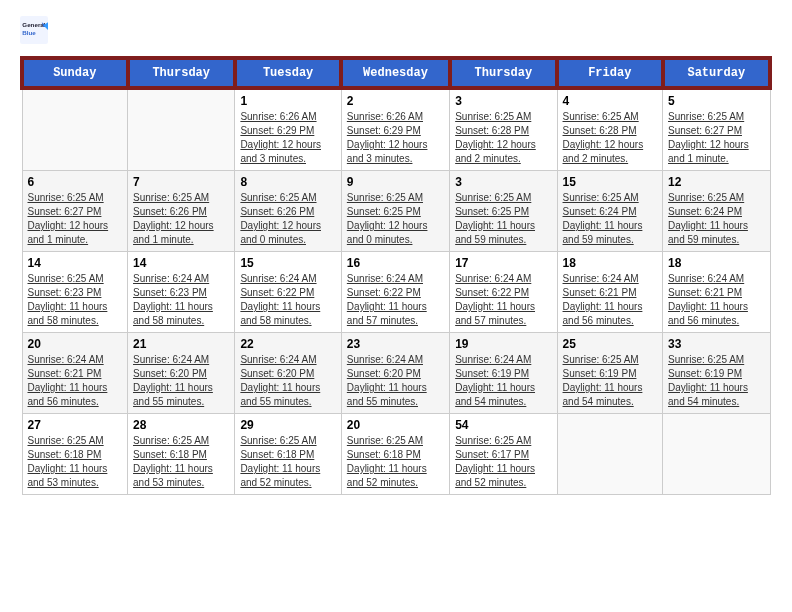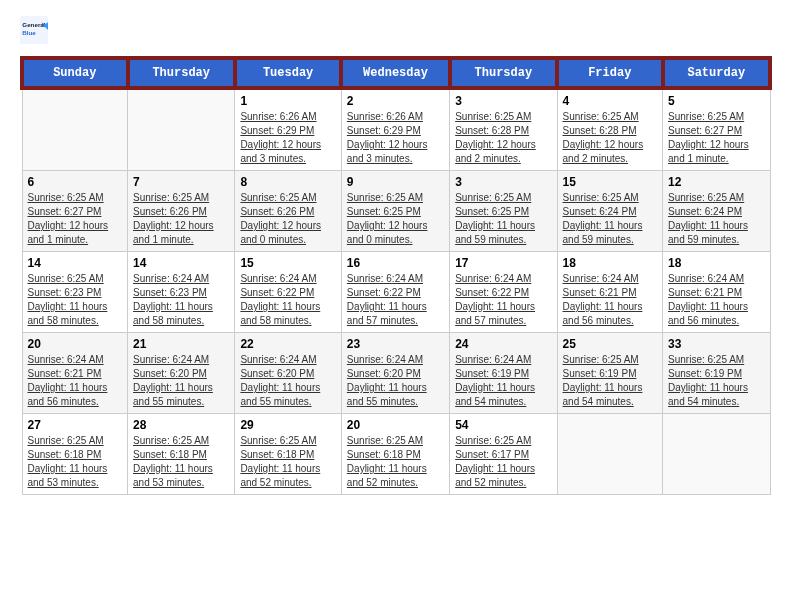--- a/index.html
+++ b/index.html
@@ -267,21 +267,21 @@
 Sunset: 6:20 PM
 Daylight: 11 hours and 55 minutes.</div>
           </td>
           <td>
             <span class="day-num">23</span>
             <div class="day-detail" style="white-space: pre-line;">Sunrise: 6:24 AM
 Sunset: 6:20 PM
 Daylight: 11 hours and 55 minutes.</div>
           </td>
           <td>
-            <span class="day-num">24</span>
+            <span class="day-num">19</span>
             <div class="day-detail" style="white-space: pre-line;">Sunrise: 6:24 AM
 Sunset: 6:19 PM
 Daylight: 11 hours and 54 minutes.</div>
           </td>
           <td>
             <span class="day-num">25</span>
             <div class="day-detail" style="white-space: pre-line;">Sunrise: 6:25 AM
 Sunset: 6:19 PM
 Daylight: 11 hours and 54 minutes.</div>
           </td>

